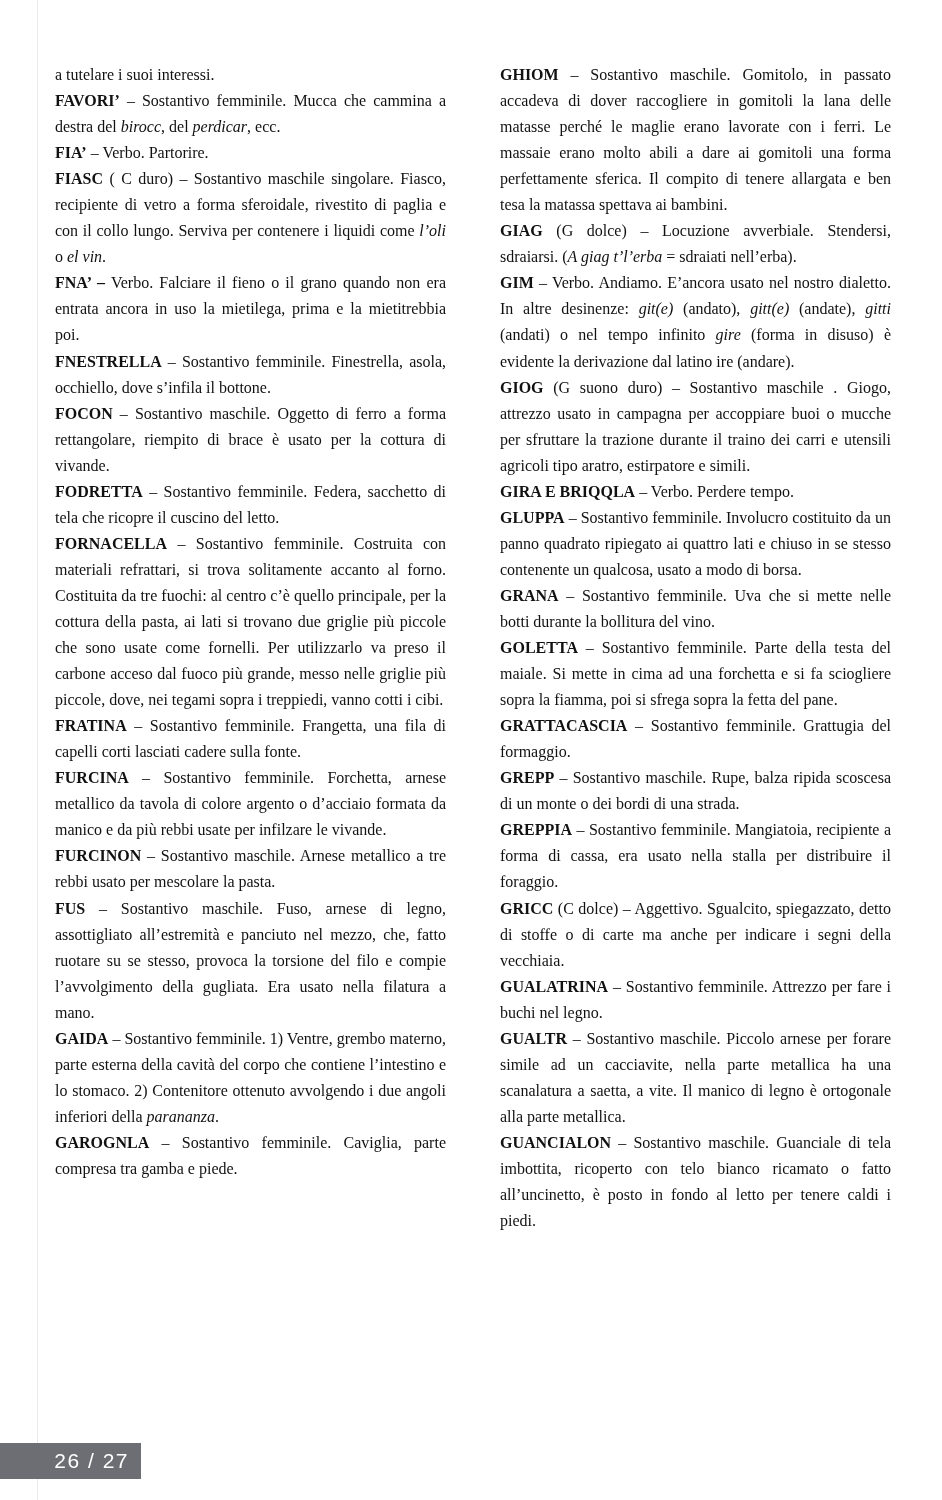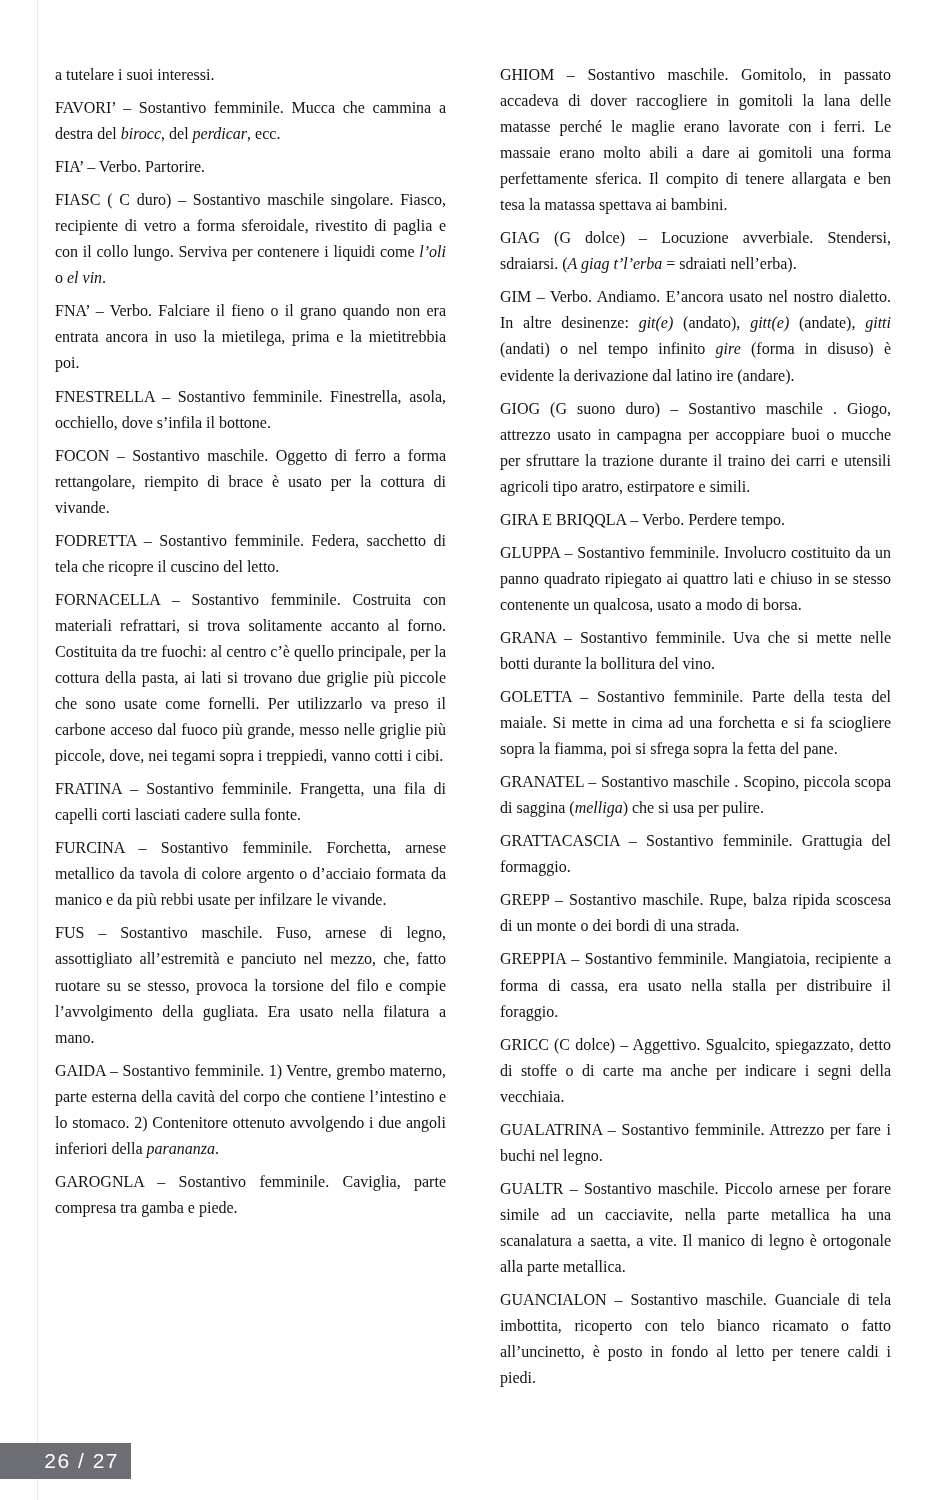--- a/index.html
+++ b/index.html
@@ -54,37 +54,37 @@
     padding: 0;
     text-align: justify;
     text-justify: inter-word;
     font-size: 16px;
     line-height: 26.05px;
     hyphens: manual;
     -webkit-hyphens: manual;
   }
 
   .entry + .entry {
-    margin-top: 7px;
+    margin-top: 0;
   }
 
   .hw {
-    font-weight: normal;
+    font-weight: bold;
   }
 
   .it {
     font-style: italic;
   }
 
   
   .footer-tab {
     position: absolute;
     left: 0;
     top: 1443px;
-    width: 131px;
+    width: 141px;
     height: 36px;
     background: #6d6e74;
     display: flex;
     align-items: center;
     justify-content: flex-end;
     box-sizing: border-box;
     padding-right: 12px;
   }
   .footer-tab .pagenum {
     color: #ffffff;
@@ -122,20 +122,21 @@
 
       <p class="entry"><span class="hw">FODRETTA</span><span> – Sostantivo femminile. Federa, sacchetto di tela che ricopre il cuscino del letto.</span></p>
 
 
       <p class="entry"><span class="hw">FORNACELLA</span><span> – Sostantivo femminile. Costruita con materiali refrattari, si trova solitamente accanto al forno. Costituita da tre fuochi: al centro c’è quello principale, per la cottura della pasta, ai lati si trovano due griglie più piccole che sono usate come fornelli. Per utilizzarlo va preso il carbone acceso dal fuoco più grande, messo nelle griglie più piccole, dove, nei tegami sopra i treppiedi, vanno cotti i cibi.</span></p>
 
       <p class="entry"><span class="hw">FRATINA</span><span> – Sostantivo femminile. Frangetta, una fila di capelli corti lasciati cadere sulla fonte.</span></p>
 
       <p class="entry"><span class="hw">FURCINA</span><span> – Sostantivo femminile. Forchetta, arnese metallico da tavola di colore argento o d’acciaio formata da manico e da più rebbi usate per infilzare le vivande.</span></p>
 
+      <p class="entry"><span class="hw">FURCINON</span><span> – Sostantivo maschile. Arnese metallico a tre rebbi usato per mescolare la pasta.</span></p>
 
       <p class="entry"><span class="hw">FUS</span><span> – Sostantivo maschile. Fuso, arnese di legno, assottigliato all’estremità e panciuto nel mezzo, che, fatto ruotare su se stesso, provoca la torsione del filo e compie l’avvolgimento della gugliata. Era usato nella filatura a mano.</span></p>
 
       <p class="entry"><span class="hw">GAIDA</span><span> – Sostantivo femminile. 1) Ventre, grembo materno, parte esterna della cavità del corpo che contiene l’intestino e lo stomaco. 2) Contenitore ottenuto avvolgendo i due angoli inferiori della </span><span class="it">parananza</span><span>.</span></p>
 
       <p class="entry"><span class="hw">GAROGNLA</span><span> – Sostantivo femminile. Caviglia, parte compresa tra gamba e piede.</span></p>
 
     </div>
 
     <div class="col">
@@ -151,21 +152,20 @@
 
       <p class="entry"><span class="hw">GIRA E BRIQQLA</span><span> – Verbo. Perdere tempo.</span></p>
 
       <p class="entry"><span class="hw">GLUPPA</span><span> – Sostantivo femminile. Involucro costituito da un panno quadrato ripiegato ai quattro lati e chiuso in se stesso contenente un qualcosa, usato a modo di borsa.</span></p>
 
 
       <p class="entry"><span class="hw">GRANA</span><span> – Sostantivo femminile. Uva che si mette nelle botti durante la bollitura del vino.</span></p>
 
       <p class="entry"><span class="hw">GOLETTA</span><span> – Sostantivo femminile. Parte della testa del maiale. Si mette in cima ad una forchetta e si fa sciogliere sopra la fiamma, poi si sfrega sopra la fetta del pane.</span></p>
 
-      <p class="entry"><span class="hw">GRANATEL</span><span> – Sostantivo maschile . Scopino, piccola scopa di saggina (</span><span class="it">melliga</span><span>) che si usa per pulire.</span></p>
 
       <p class="entry"><span class="hw">GRATTACASCIA</span><span> – Sostantivo femminile. Grattugia del formaggio.</span></p>
 
       <p class="entry"><span class="hw">GREPP</span><span> – Sostantivo maschile. Rupe, balza ripida scoscesa di un monte o dei bordi di una strada.</span></p>
 
       <p class="entry"><span class="hw">GREPPIA</span><span> – Sostantivo femminile. Mangiatoia, recipiente a forma di cassa, era usato nella stalla per distribuire il foraggio.</span></p>
 
       <p class="entry"><span class="hw">GRICC</span><span> (C dolce) – Aggettivo. Sgualcito, spiegazzato, detto di stoffe o di carte ma anche per indicare i segni della vecchiaia.</span></p>
 
       <p class="entry"><span class="hw">GUALATRINA</span><span> – Sostantivo femminile. Attrezzo per fare i buchi nel legno.</span></p>

